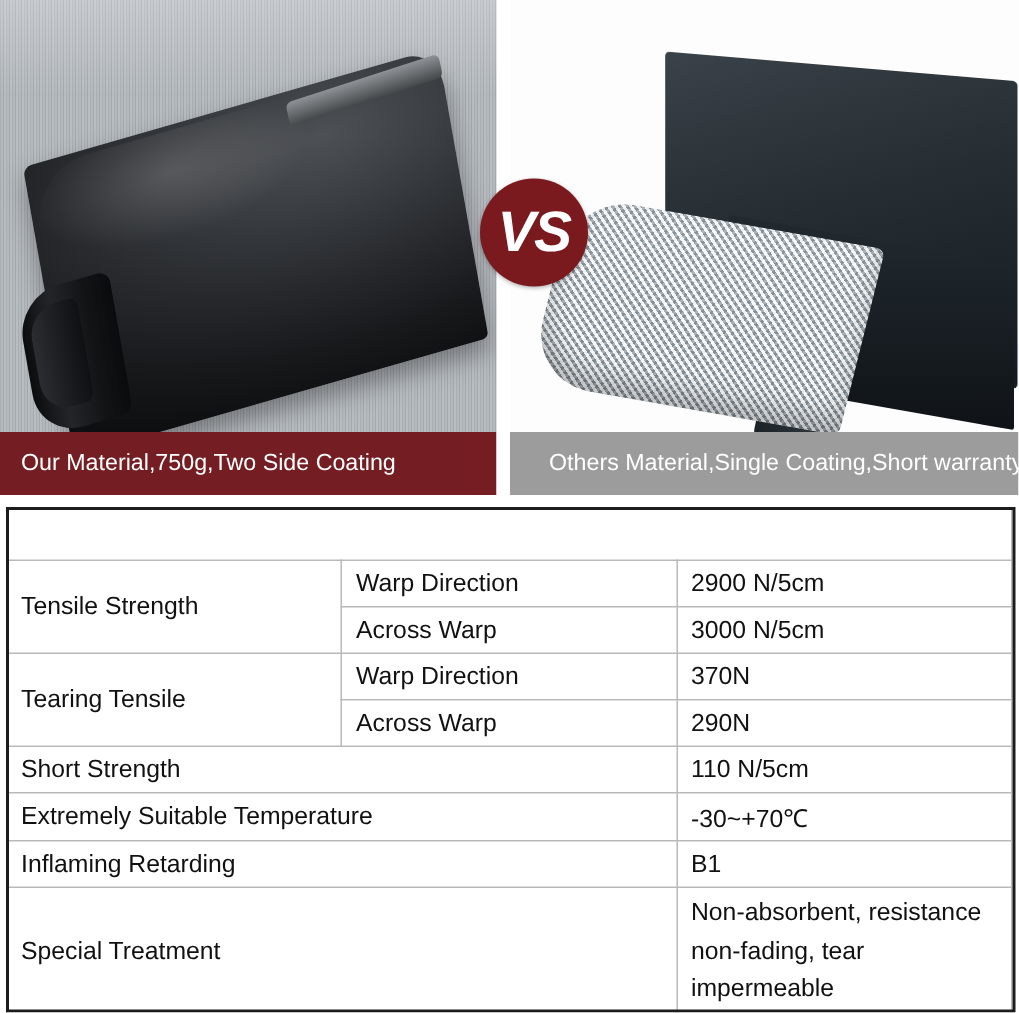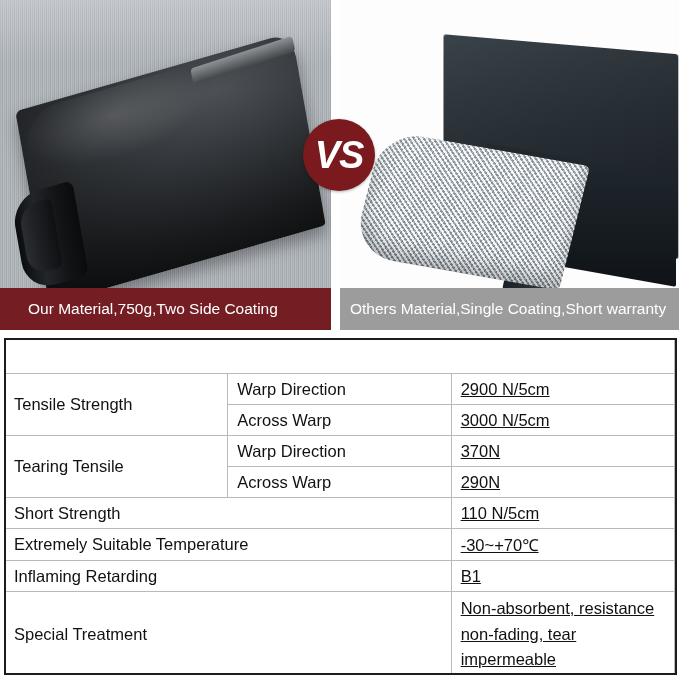--- a/index.html
+++ b/index.html
@@ -116,21 +116,21 @@
     position:absolute;left:168px;top:150px;
     width:54px;height:112px;
     background:linear-gradient(90deg,#1b2126,#343d44);
     transform:rotate(12deg);
     border-radius:10px;
   }
 
   
   .vs-badge{
     position:absolute;
-    left:303px;top:119px;
+    left:320px;top:119px;
     width:72px;height:72px;
     border-radius:50%;
     background:#7b1a1e;
     color:#ffffff;
     font-size:38px;
     font-weight:bold;
     font-style:italic;
     line-height:72px;
     text-align:center;
     letter-spacing:-1px;
@@ -142,25 +142,25 @@
   .caption{
     height:42px;
     display:flex;
     align-items:center;
     color:#ffffff;
     font-size:15.5px;
     white-space:nowrap;
   }
   .caption-left{
     background:#741d22;
-    padding-left:28px;
+    padding-left:14px;
   }
   .caption-right{
     background:#9c9c9c;
-    padding-left:10px;
+    padding-left:26px;
   }
 
   
   .table-wrap{
     position:absolute;
     left:4px;top:338px;
     width:671px;
   }
   table.params{
     width:671px;
@@ -179,21 +179,21 @@
     background:#741d22;
     color:#ffffff;
     border:1px solid #741d22;
     font-size:22px;
     font-weight:bold;
     padding:6px 12px 8px 12px;
     letter-spacing:.2px;
   }
   .c1{width:186px;}
   .c2{width:198px;}
-  .c3{width:287px;text-decoration:underline;}
+  .c3{width:287px;}
   .row-h{height:31px;}
   .row-tall{height:62px;}
   .multi{line-height:1.55;}
   .outer-border{
     position:absolute;left:4px;top:338px;
     width:669px;height:333px;
     border:2px solid #1c1c1c;
     pointer-events:none;
   }
 </style>

